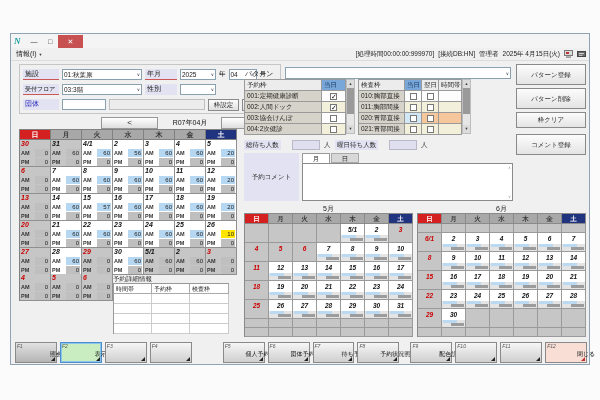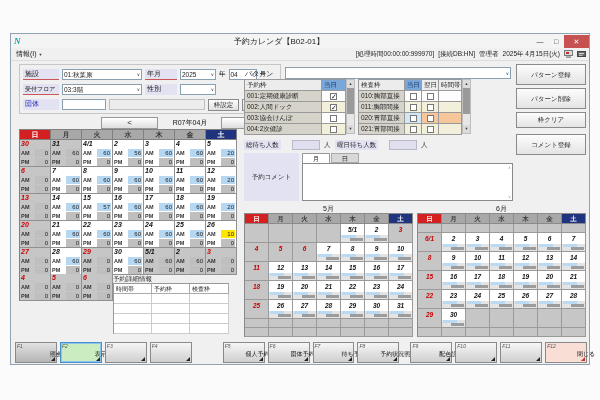--- a/index.html
+++ b/index.html
@@ -132,21 +132,20 @@
   .tb:nth-child(5){margin-left:28px;}
   .tb:nth-child(9){margin-left:8px;}
   .tb:nth-child(12){margin-left:auto;margin-right:0;}
 </style>
 </head>
 <body>
 
 <div class="window">
   <div class="titlebar">
     <span class="appicon">N</span>
-    <span class="title">予約カレンダ【B02-01】</span>
     <span class="wbtn">—</span>
     <span class="wbtn">□</span>
     <span class="wbtn wclose">✕</span>
   </div>
   <div class="menubar">
     <span class="menuitem">
       <span>情報(I)</span>
       <span class="menucaret">▼</span>
     </span>
     <span class="statusgrp">

